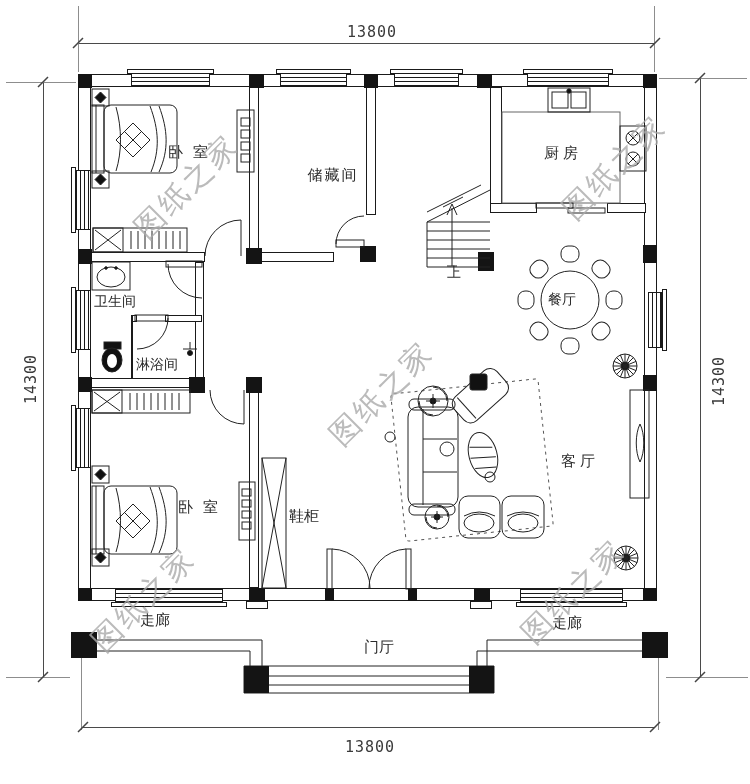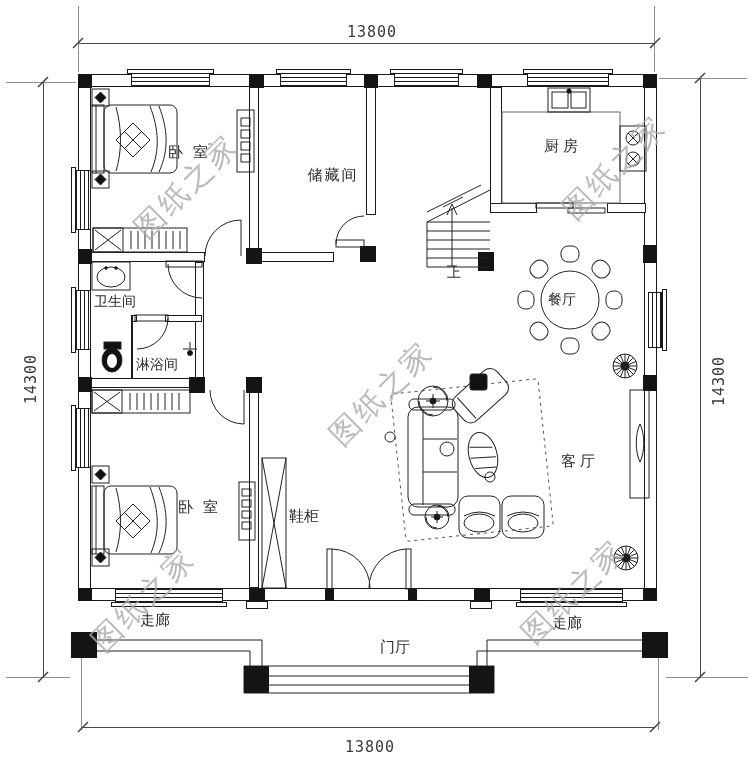--- a/index.html
+++ b/index.html
@@ -331,30 +331,30 @@
     </g>
     <g>
       <rect x="327" y="549" width="5" height="40"></rect>
         <rect x="406" y="549" width="5" height="40"></rect>
       <path d="M332,549 A39,39 0 0 1 370,588 M406,549 A39,39 0 0 0 369,588"></path>
     </g>
   </svg>
 
   <div class="lbl" style="left:158px;top:144px;width:70px;letter-spacing:10px">卧室</div>
   <div class="lbl" style="left:295px;top:167px;width:76px;letter-spacing:2px">储藏间</div>
-  <div class="lbl" style="left:527px;top:138px;width:72px;letter-spacing:4px">厨房</div>
+  <div class="lbl" style="left:527px;top:145px;width:72px;letter-spacing:4px">厨房</div>
   <div class="lbl sm" style="left:83px;top:294px;width:64px">卫生间</div>
   <div class="lbl sm" style="left:125px;top:357px;width:64px">淋浴间</div>
   <div class="lbl sm" style="left:536px;top:292px;width:52px">餐厅</div>
   <div class="lbl" style="left:544px;top:453px;width:72px;letter-spacing:4px">客厅</div>
   <div class="lbl" style="left:168px;top:499px;width:70px;letter-spacing:10px">卧室</div>
   <div class="lbl" style="left:282px;top:508px;width:44px">鞋柜</div>
   <div class="lbl" style="left:133px;top:612px;width:44px">走廊</div>
   <div class="lbl" style="left:545px;top:615px;width:44px">走廊</div>
-  <div class="lbl" style="left:373px;top:639px;width:44px">门厅</div>
+  <div class="lbl" style="left:357px;top:639px;width:44px">门厅</div>
   <div class="lbl sm" style="left:445px;top:265px;width:18px">上</div>
 
   <div class="wm" style="left:95px;top:167px">图纸之家</div>
   <div class="wm" style="left:523px;top:148px">图纸之家</div>
   <div class="wm" style="left:290px;top:374px">图纸之家</div>
   <div class="wm" style="left:52px;top:580px">图纸之家</div>
   <div class="wm" style="left:482px;top:572px">图纸之家</div>
 
 </div>
 

